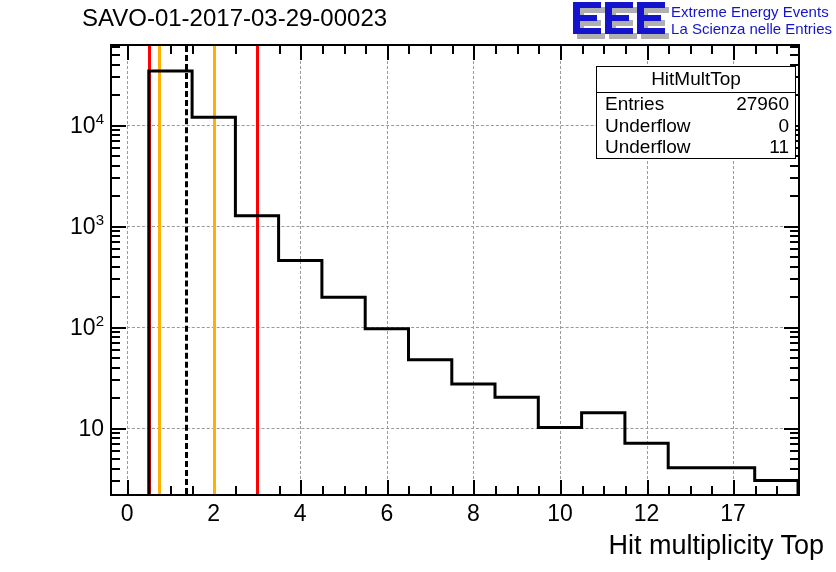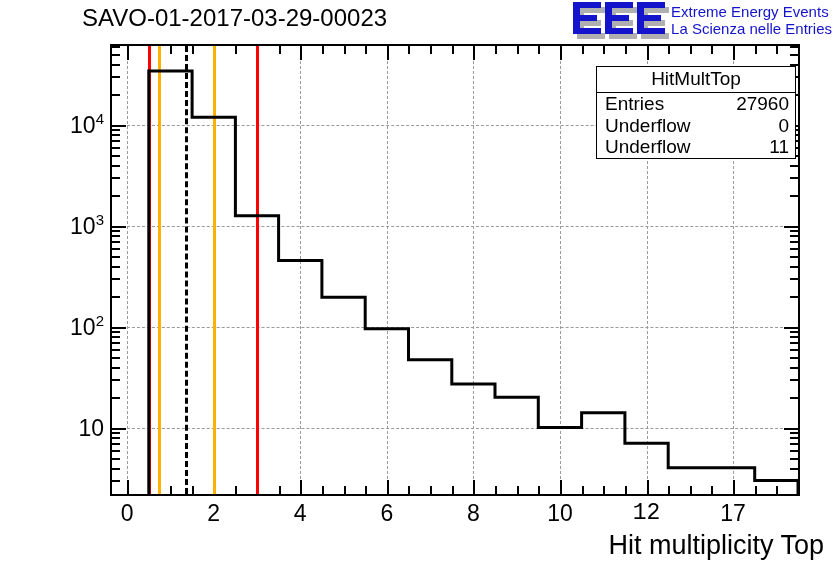--- a/index.html
+++ b/index.html
@@ -463,21 +463,21 @@
       </div>
   </div>
 
   <div id="xlabel-box">
       <div class="xlabel" style="left: 127.148px;">0</div>
       <div class="xlabel" style="left: 213.71px;">2</div>
       <div class="xlabel" style="left: 300.271px;">4</div>
       <div class="xlabel" style="left: 386.833px;">6</div>
       <div class="xlabel" style="left: 473.394px;">8</div>
       <div class="xlabel" style="left: 559.956px;">10</div>
-      <div class="xlabel" style="left: 646.517px; font-family: Liberation Mono, monospace;">12</div>
+      <div class="xlabel" style="left: 646.517px;">12</div>
       <div class="xlabel" style="left: 733.079px;">17</div>
     </div>
   <div id="xaxis-title">Hit multiplicity Top</div>
 
   <div id="stats-box">
     <div id="stats-title">HitMultTop</div>
     <div id="stats-rows">
         <div class="stats-row">
           <span class="k">Entries</span>
           <span class="v">27960</span>

